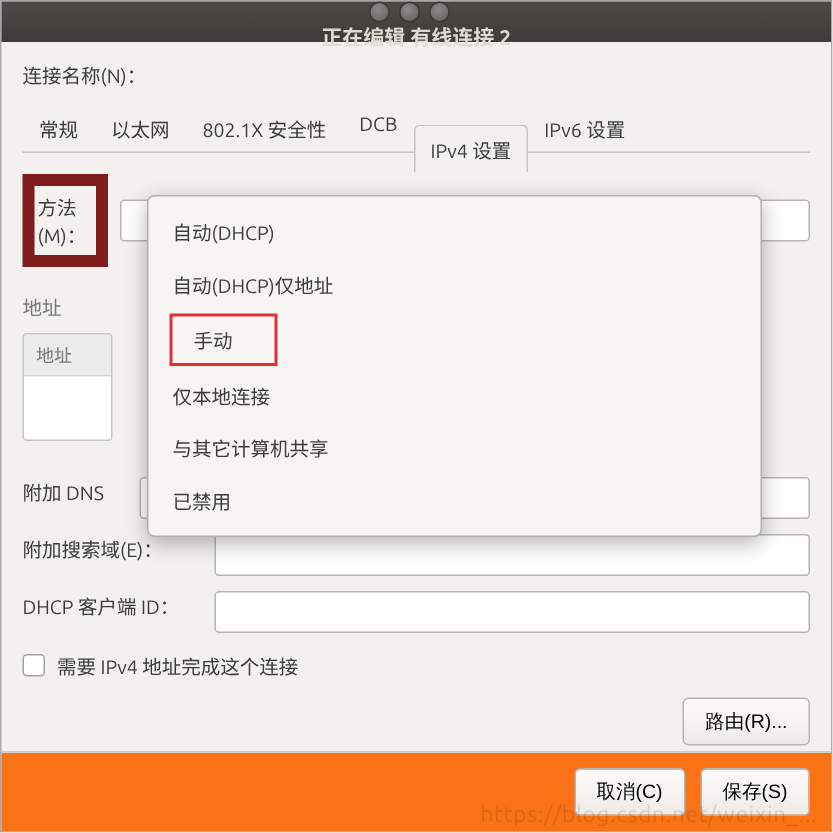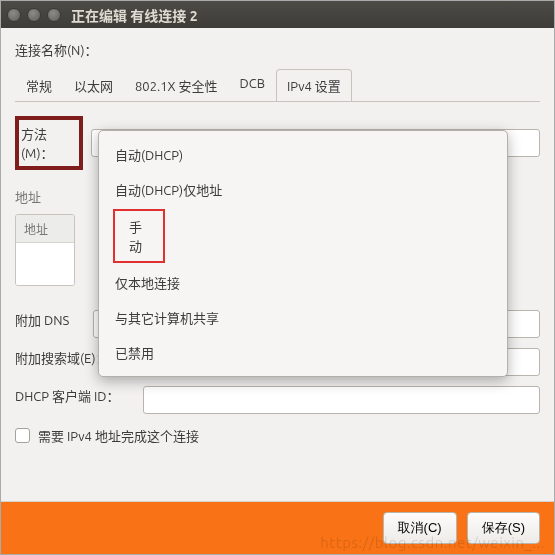--- a/index.html
+++ b/index.html
@@ -21,20 +21,21 @@
 }
 .titlebar {
   height: 27px;
   background: linear-gradient(#4c4b46, #3d3c38);
   display: flex;
   align-items: center;
   padding: 0 6px;
   color: #dfdbd2;
   font-size: 14px;
   font-weight: bold;
+  flex-direction: column;
 }
 .window-buttons { display: flex; gap: 6px; margin-right: 10px; }
 .window-btn {
   width: 14px; height: 14px; border-radius: 50%;
   background: radial-gradient(circle at 40% 35%, #8c8b87, #5e5d59);
   border: 1px solid #3a3935;
 }
 .content { padding: 12px 14px 10px 14px; }
 .row { display: flex; align-items: flex-start; margin-bottom: 10px; }
 .row-label { width: 100px; flex-shrink: 0; }
@@ -57,26 +58,26 @@
   border: 1px solid transparent;
   border-bottom: none;
   border-radius: 4px 4px 0 0;
   cursor: pointer;
   color: #3c3c3c;
 }
 .tab.active {
   background: #f2f1f0;
   border-color: #c8c4bc;
   position: relative;
-  top: 0;
+  top: 14px;
 }
 .method-row { display: flex; align-items: center; margin-bottom: 14px; position: relative; }
 .method-label {
-  width: 68px;
-  border: 4px solid #7f1d1d;
+  width: 57px;
+  border: 8px solid #7f1d1d;
   padding: 4px 2px;
 }
 .dropdown-trigger {
   margin-left: 8px;
   flex: 1;
   height: 28px;
   border: 1px solid #b9b5ad;
   border-radius: 3px;
   background: #fff;
 }
@@ -109,21 +110,21 @@
   padding: 6px 0;
   z-index: 10;
 }
 .menu-item {
   padding: 8px 16px;
   cursor: pointer;
 }
 .menu-item.highlight {
   border: 2px solid #e03030;
   padding: 6px 14px;
-  width: 52px;
+  width: 72px;
   margin: 2px 14px;
 }
 .ipv4-check { display: flex; align-items: center; gap: 8px; margin: 12px 0; }
 .checkbox {
   width: 15px; height: 15px;
   border: 1px solid #a5a29a;
   border-radius: 3px;
   background: #fff;
 }
 .routes-row { display: flex; justify-content: flex-end; margin: 6px 0 16px 0; }
@@ -172,20 +173,21 @@
     <div class="row">
       <div class="row-label">连接名称(N)：</div>
     </div>
 
     <div class="tabs">
       <div class="tab">常规</div>
       <div class="tab">以太网</div>
       <div class="tab">802.1X 安全性</div>
       <div class="tab">DCB</div>
       <div class="tab active">IPv4 设置</div>
+      <div class="tab">IPv6 设置</div>
     </div>
 
     <div class="method-row">
       <div class="method-label">方法(M)：</div>
       <div class="dropdown-trigger"></div>
     </div>
 
     <div class="addr-section">
       <div class="addr-title">地址</div>
       <div class="addr-table">
@@ -207,20 +209,23 @@
     <div class="row">
       <div class="row-label" style="width:128px;">DHCP 客户端 ID：</div>
       <input class="text-input" value="" style="">
     </div>
 
     <div class="ipv4-check">
       <div class="checkbox"></div>
       <div>需要 IPv4 地址完成这个连接</div>
     </div>
 
+    <div class="routes-row">
+      <button class="btn">路由(R)...</button>
+    </div>
 
   </div>
 
   <div class="dropdown-menu">
     <div class="menu-item">自动(DHCP)</div>
     <div class="menu-item">自动(DHCP)仅地址</div>
     <div class="menu-item highlight">手动</div>
     <div class="menu-item">仅本地连接</div>
     <div class="menu-item">与其它计算机共享</div>
     <div class="menu-item">已禁用</div>

